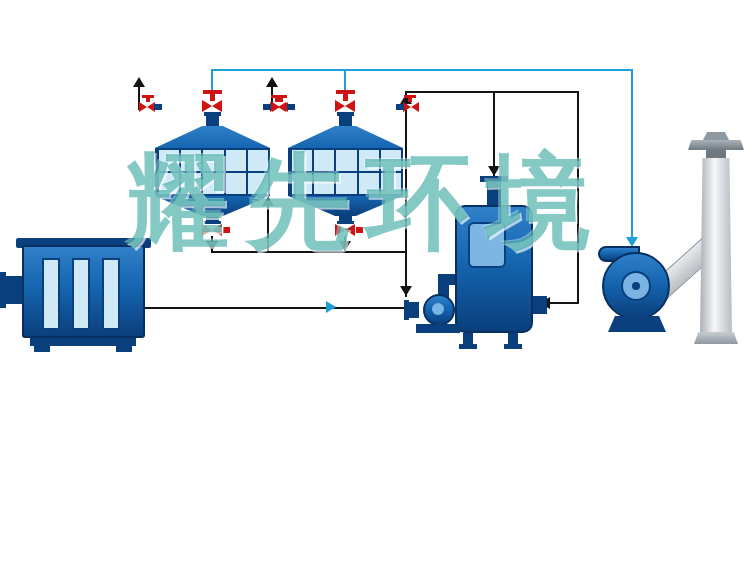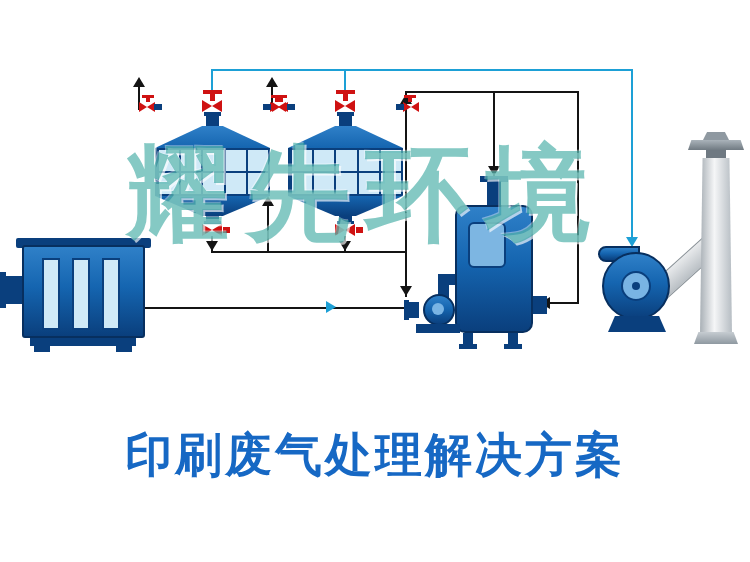--- a/index.html
+++ b/index.html
@@ -43,21 +43,21 @@
     background:linear-gradient(180deg,var(--equipment-blue),var(--equipment-dark));
     clip-path:polygon(0 0,100% 0,59% 100%,41% 100%);}
   .bt{position:absolute;}
   .bt:before,.bt:after{content:"";position:absolute;top:0;}
   .bt-lg{width:20px;height:12px;}
   .bt-lg:before{left:0;border-top:6px solid transparent;border-bottom:6px solid transparent;border-left:10px solid var(--valve-red);}
   .bt-lg:after{right:0;border-top:6px solid transparent;border-bottom:6px solid transparent;border-right:10px solid var(--valve-red);}
   .bt-sm{width:16px;height:10px;}
   .bt-sm:before{left:0;border-top:5px solid transparent;border-bottom:5px solid transparent;border-left:8px solid var(--valve-red);}
   .bt-sm:after{right:0;border-top:5px solid transparent;border-bottom:5px solid transparent;border-right:8px solid var(--valve-red);}
-  .watermark{position:absolute;left:126px;top:126px;font-size:104px;font-weight:bold;
+  .watermark{position:absolute;left:126px;top:134px;font-size:104px;font-weight:bold;
     font-family:"DejaVu Serif","Liberation Serif",serif;color:rgba(33,156,148,.55);
     letter-spacing:16px;white-space:nowrap;z-index:60;pointer-events:none;
     text-shadow:2px 2px 0 rgba(255,255,255,.65),-1px -1px 0 rgba(255,255,255,.4);}
   .title{position:absolute;left:0;top:424px;width:100%;text-align:center;font-size:47px;font-weight:bold;
     font-family:"DejaVu Serif","Liberation Serif",serif;color:var(--title-blue);letter-spacing:3px;z-index:40;}
 </style>
 </head>
 <body>
 
 <div class="canvas">
@@ -191,15 +191,14 @@
 
   <div class="grp" style="left:686px;top:130px;width:60px;height:230px">
     <div class="part" style="left:16px;top:2px;width:28px;height:10px;background:#8f99a1;clip-path:polygon(18% 0,82% 0,100% 100%,0 100%)"></div>
     <div class="part" style="left:2px;top:10px;width:56px;height:10px;background:linear-gradient(#aab3ba,#707a82);clip-path:polygon(6% 0,94% 0,100% 100%,0 100%)"></div>
     <div class="part" style="left:20px;top:20px;width:20px;height:10px;background:#6f7982"></div>
     <div class="part" style="left:14px;top:28px;width:32px;height:176px;background:linear-gradient(90deg,#a9b0b6,#f5f6f7 45%,#b6bdc3);clip-path:polygon(8% 0,92% 0,100% 100%,0 100%)"></div>
     <div class="part" style="left:8px;top:202px;width:44px;height:12px;background:linear-gradient(#c6ccd1,#8f99a1);clip-path:polygon(10% 0,90% 0,100% 100%,0 100%)"></div>
   </div>
 
   <div class="watermark">耀先环境</div>
-  <div class="title">印刷废气处理解决方案</div>
 
 </div>
 
 </body></html>

